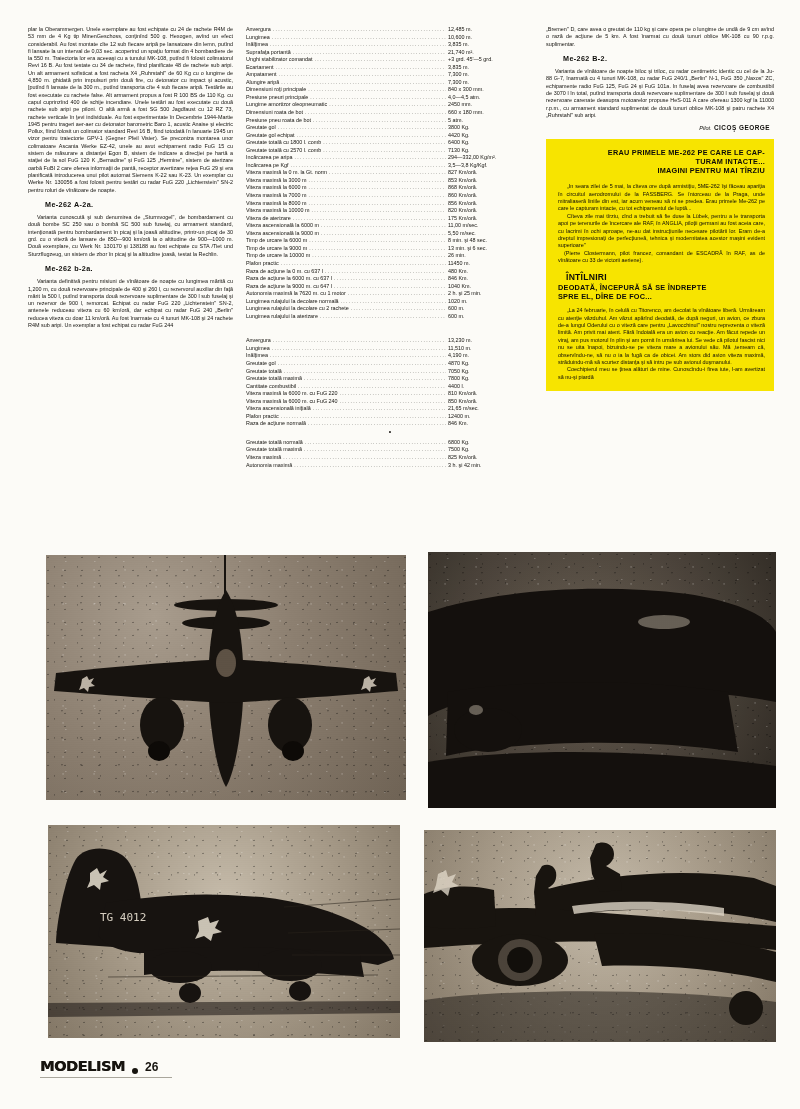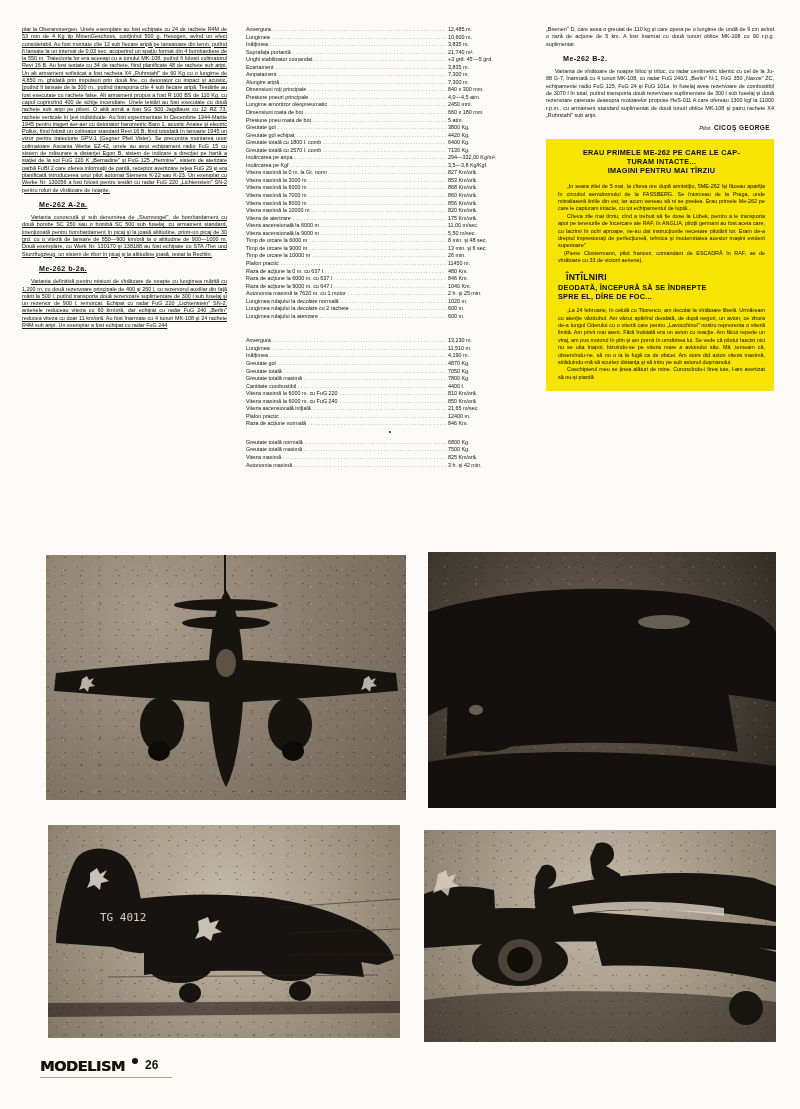--- a/index.html
+++ b/index.html
@@ -26,21 +26,21 @@
   .col {
     position: absolute;
     top: 26px;
     font-size: 5.45px;
     line-height: 7.3px;
     color: #15130f;
     text-align: justify;
     -webkit-hyphens: auto;
     hyphens: auto;
   }
-  .col-left   { left: 22px;  width: 205px; text-decoration: underline; }
+  .col-left   { left: 28px;  width: 205px; }
   .col-mid    { left: 246px; width: 288px; }
   .col-right  { left: 546px; width: 228px; }
 
   .para {
     margin: 0 0 0 0;
     text-indent: 9px;
     text-align: justify;
   }
   .para.flush { text-indent: 0; }
 
@@ -114,21 +114,21 @@
     background: #f7e400;
     padding: 9px 9px 10px 12px;
     color: #0d0c08;
   }
   .yb-head {
     font-weight: bold;
     font-size: 7.3px;
     line-height: 9.3px;
     letter-spacing: 0.25px;
     margin: 0 0 8px 0;
-    text-align: center;
+    text-align: right;
   }
   .yb-head2 {
     font-weight: bold;
     font-size: 7.3px;
     line-height: 9.4px;
     letter-spacing: 0.25px;
     margin: 9px 0 6px 0;
     text-align: left;
   }
   .yb-head2 .big { font-size: 8.6px; padding-left: 8px; }
@@ -199,21 +199,21 @@
     background-size: 17px 13px, 23px 19px, 29px 21px, 19px 27px, 31px 17px;
     opacity: 0.85;
   }
 
   
   .footer {
     position: absolute;
     left: 40px;
     top: 1058px;
     display: flex;
-    align-items: flex-start;
+    align-items: flex-end;
     gap: 7px;
   }
   .footer-logo {
     font-weight: bold;
     font-size: 14.5px;
     letter-spacing: -0.4px;
     color: #17140f;
     font-family: "DejaVu Sans", sans-serif;
     text-shadow: 0.4px 0 0 #17140f;
   }

